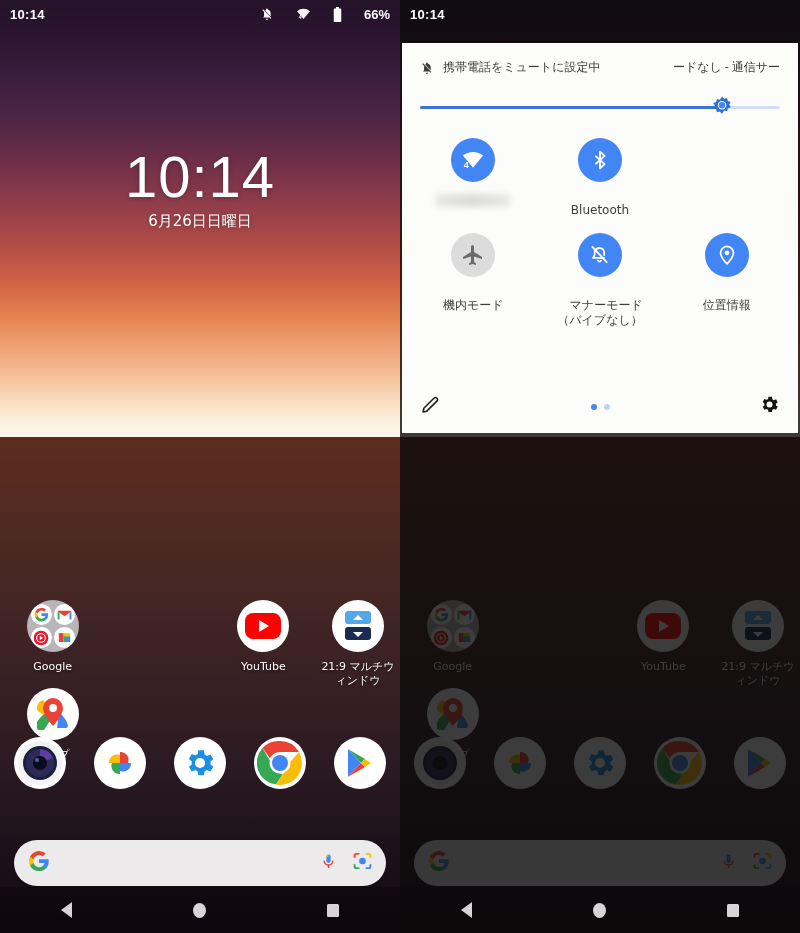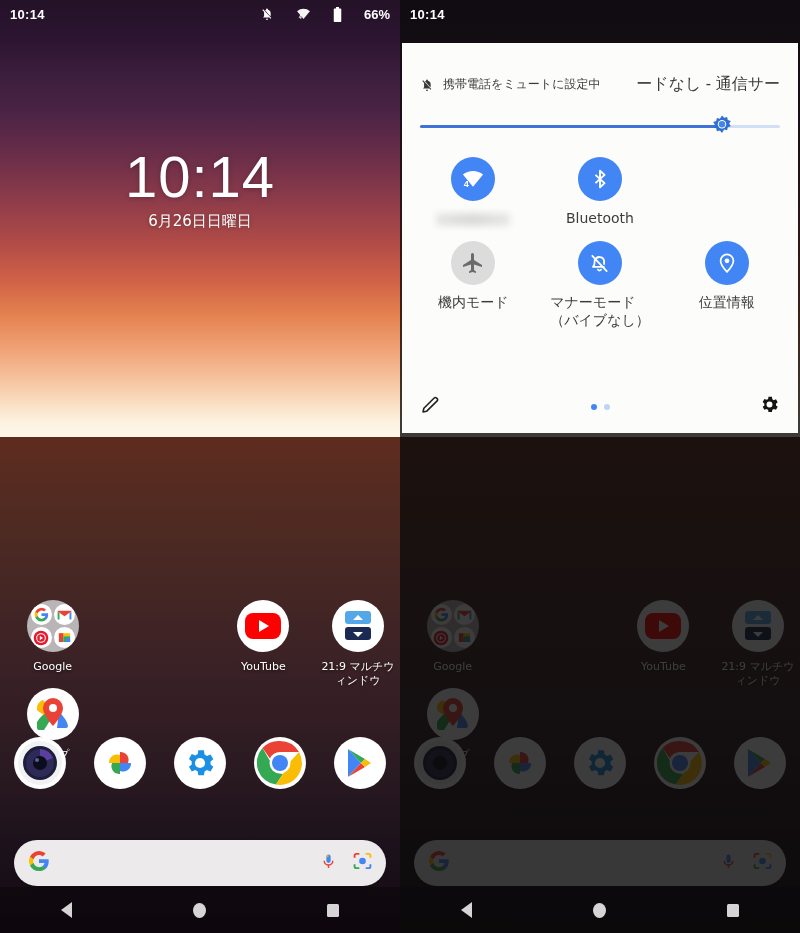--- a/index.html
+++ b/index.html
@@ -83,42 +83,42 @@
     border-bottom:8px solid transparent; border-right:11px solid #d6d4d4; }
   .nav-home { width:13px; height:15px; border-radius:50%; background:#d6d4d4; }
   .nav-recents { width:12px; height:13px; background:#d6d4d4; border-radius:1.5px; }
 
   
   .dim { position:absolute; inset:0; background:rgba(12,11,11,.80); z-index:6; }
 
   
   .qs { position:absolute; left:2px; top:43px; width:396px; height:390px;
     background:#fcfcfa; z-index:8; display:flex; flex-direction:column; }
-  .qs-head { display:flex; align-items:center; padding:31px 18px 0 18px; }
+  .qs-head { display:flex; align-items:flex-end; padding:16px 18px 0 18px; }
   .qs-head-l { display:flex; align-items:center; gap:9px; }
   .qs-head-txt { font-size:12px; color:#3a3a3a;
     font-family:"DejaVu Sans","Liberation Sans",sans-serif; }
-  .qs-head-r { margin-left:auto; font-size:16px; color:#3a3a3a;
-    font-family:Liberation Sans, sans-serif; }
+  .qs-head-r { margin-left:auto; font-size:12px; color:#3a3a3a;
+    font-family:Liberation Serif, serif; }
 
   .slider { margin:24px 18px 0 18px; position:relative; height:14px; }
   .slider-track { position:absolute; left:0; top:6px; width:100%; height:3px;
     background:#d3dff5; border-radius:2px; }
   .slider-fill { position:absolute; left:0; top:6px; height:3px;
     background:#3f73d8; border-radius:2px; }
   .slider-thumb { position:absolute; top:-5px; margin-left:-12px; }
 
   .tiles { flex:1; padding:14px 8px 0 8px; }
   .tile-row { display:grid; grid-template-columns:repeat(3,1fr); margin-bottom:4px; }
   .tile { display:flex; flex-direction:column; align-items:center; padding-top:10px; }
   .tile-ico { width:44px; height:44px; border-radius:50%; display:flex;
     align-items:center; justify-content:center; }
   .tile-ico.on { background:#4285f4; }
   .tile-ico.off { background:#dcdcdc; }
-  .tile-lbl { margin-top:8px; font-size:14px; color:#3c3c3c; text-align:left;
+  .tile-lbl { margin-top:21px; font-size:12px; color:#3c3c3c; text-align:right;
     line-height:1.3; font-family:"DejaVu Sans","Liberation Sans",sans-serif; }
   .tile-lbl.blurred { width:74px; height:13px; border-radius:3px;
     background:linear-gradient(90deg,#e6e6e6,#dadada,#e8e8e8);
     filter:blur(3px); margin-top:12px; }
 
   .qs-foot { display:flex; align-items:center; padding:0 18px 14px 18px; }
   .qs-dots { margin:0 auto; display:flex; gap:7px; align-items:center; }
   .dot { width:6px; height:6px; border-radius:50%; background:#c2d3f0; }
   .dot.active { background:#4285f4; }
 </style>

